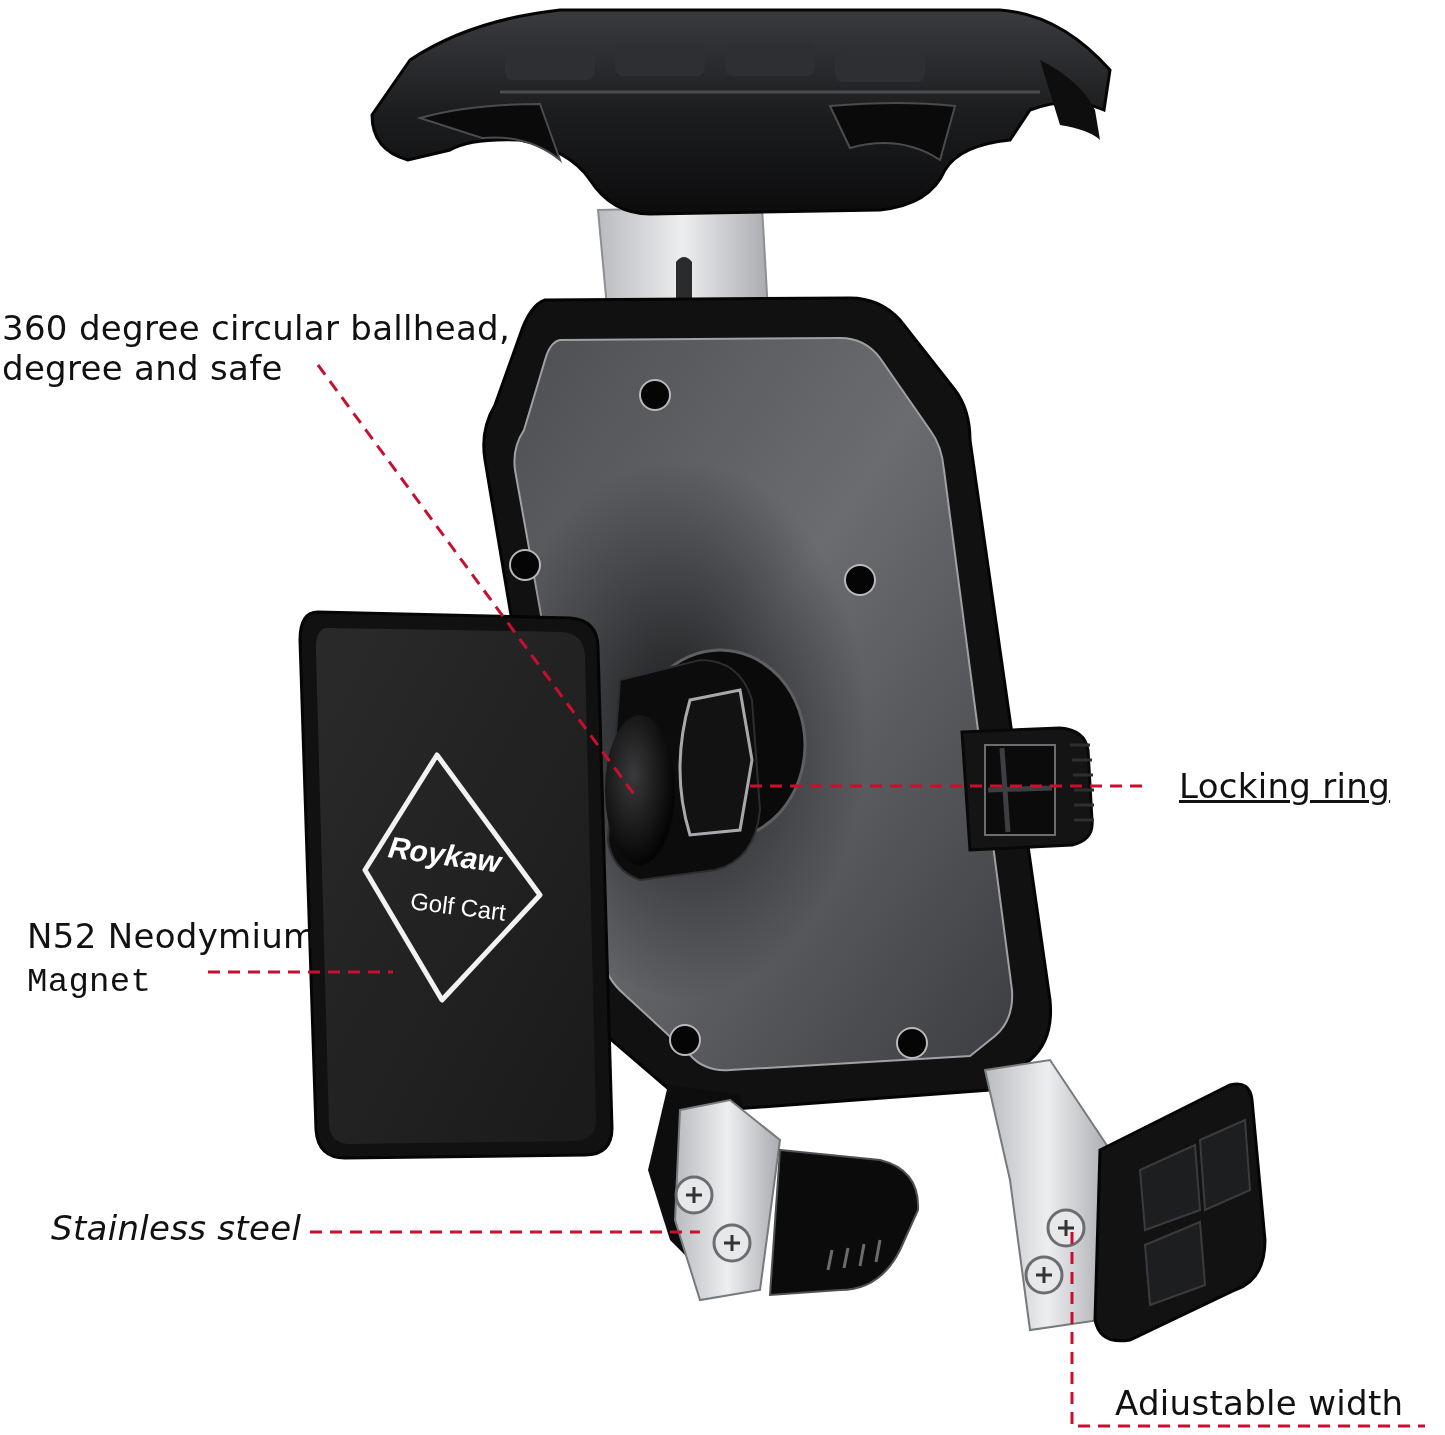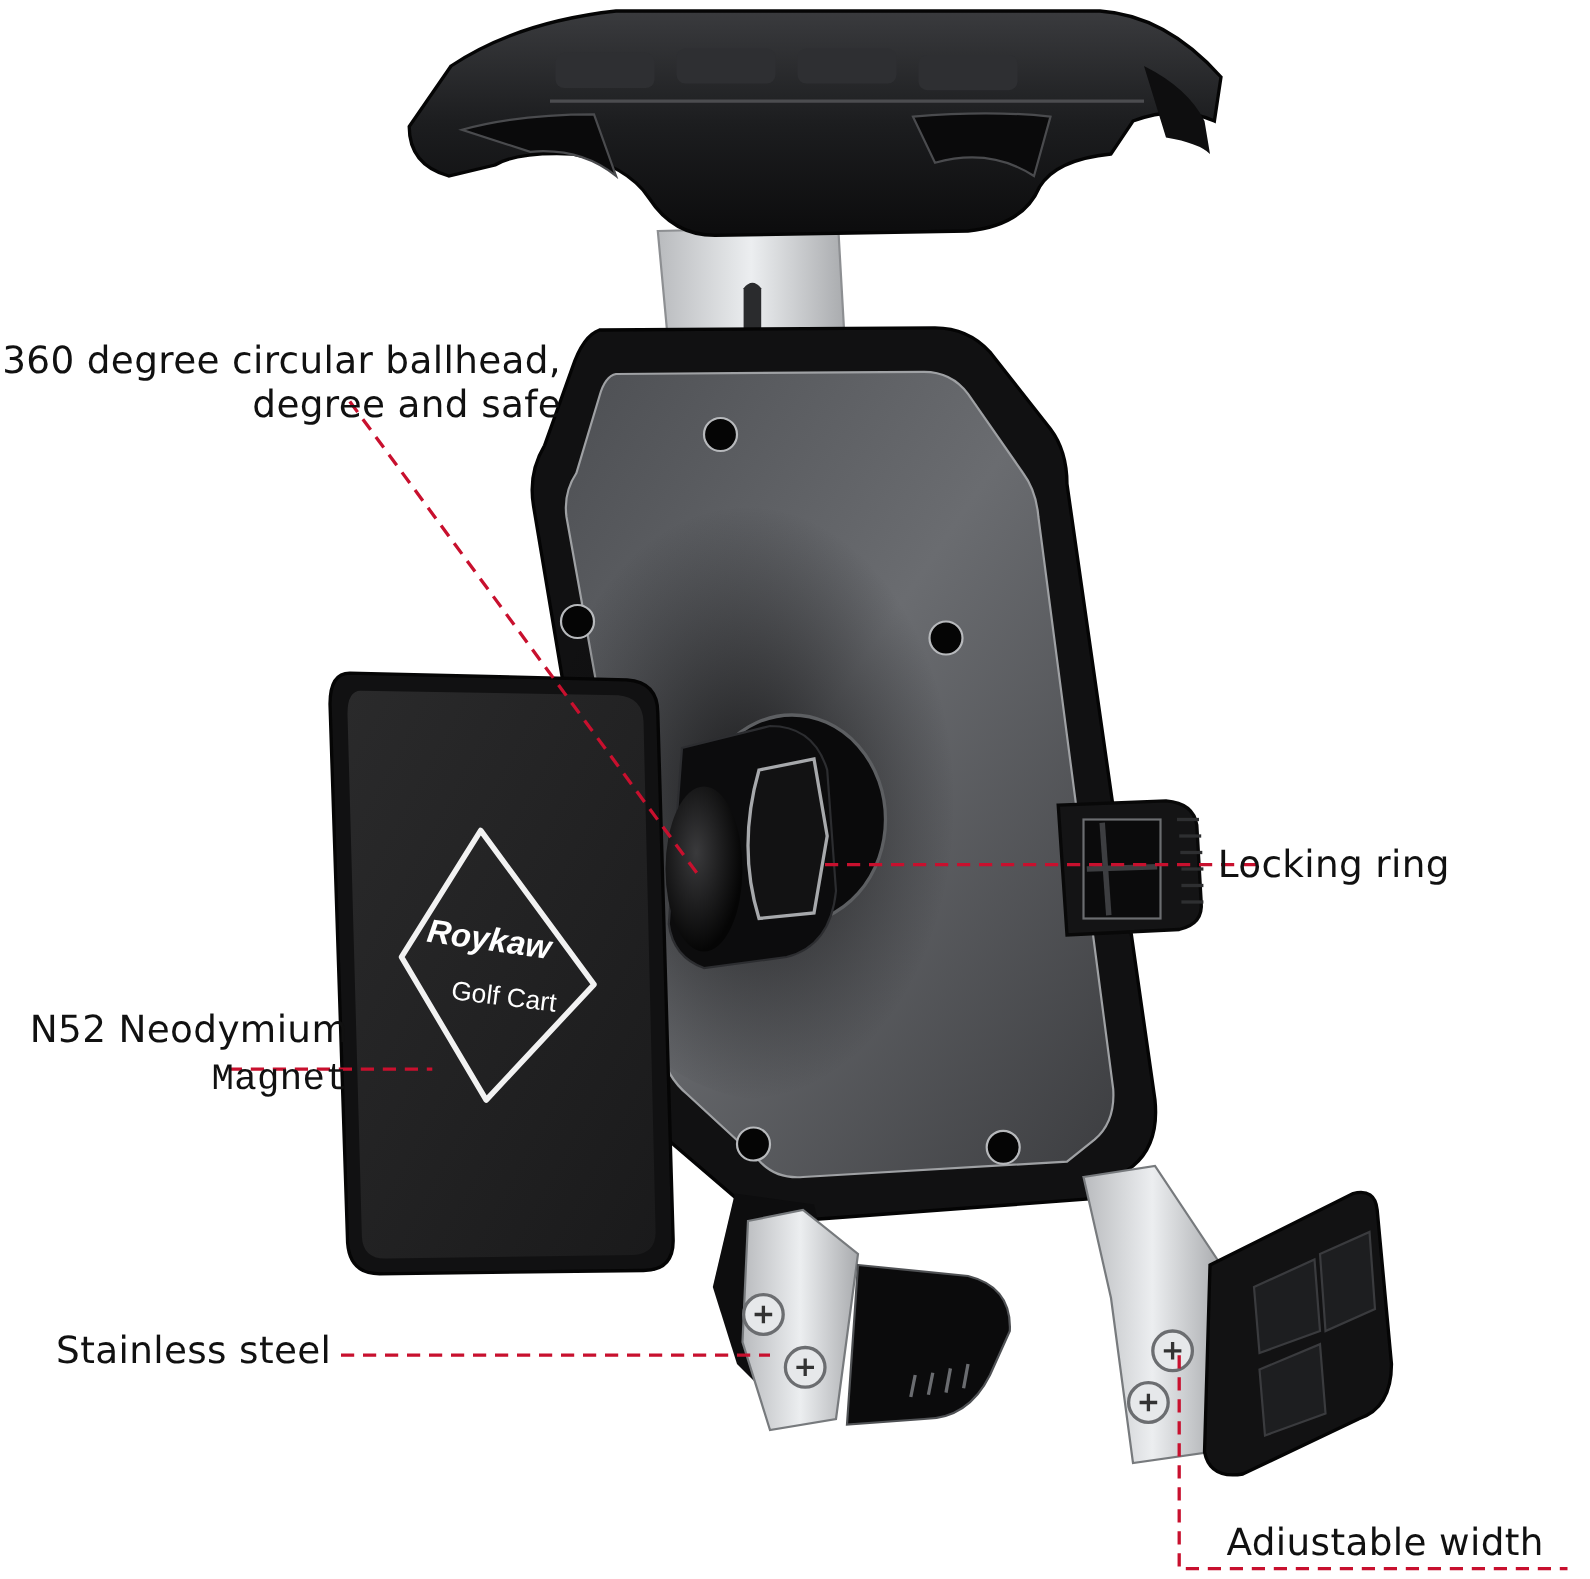--- a/index.html
+++ b/index.html
@@ -14,21 +14,21 @@
   .product-svg { position: absolute; left: 0; top: 0; width: 1445px; height: 1435px; }
   .label {
     position: absolute;
     color: #111111;
     font-size: 34px;
     line-height: 40px;
     letter-spacing: 0.3px;
     white-space: nowrap;
     font-weight: 400;
   }
-  .label span { display: block; text-align: right; }
+  .label span { display: block; }
   .logo-text {
     position: absolute;
     color: #ffffff;
     font-family: "Liberation Sans", "DejaVu Sans", sans-serif;
     white-space: nowrap;
   }
 </style>
 </head>
 <body>
 
@@ -167,30 +167,30 @@
   </svg>
 
   <div class="logo-text" style="left:388px; top:838px; font-size:30px; font-weight:700; font-style:italic; transform:rotate(8deg);">Roykaw</div>
   <div class="logo-text" style="left:410px; top:893px; font-size:24px; transform:rotate(7deg);">Golf Cart</div>
 
   <div class="label" style="left:2px; top:308px;">
     <span>360 degree circular ballhead,</span>
     <span>degree and safe</span>
   </div>
 
-  <div class="label" style="left:1107px; top:766px;">
+  <div class="label" style="left:1179px; top:766px;text-decoration:underline;">
     <span>Locking ring</span>
   </div>
 
   <div class="label" style="left:27px; top:916px;">
     <span>N52 Neodymium</span>
     <span style="margin-top:6px;font-family:Liberation Mono, monospace;">Magnet</span>
   </div>
 
-  <div class="label" style="left:51px; top:1208px;">
+  <div class="label" style="left:51px; top:1208px;font-style:italic;">
     <span>Stainless steel</span>
   </div>
 
   <div class="label" style="left:1115px; top:1383px;">
     <span>Adiustable width</span>
   </div>
 
 </div>
 
 </body></html>

